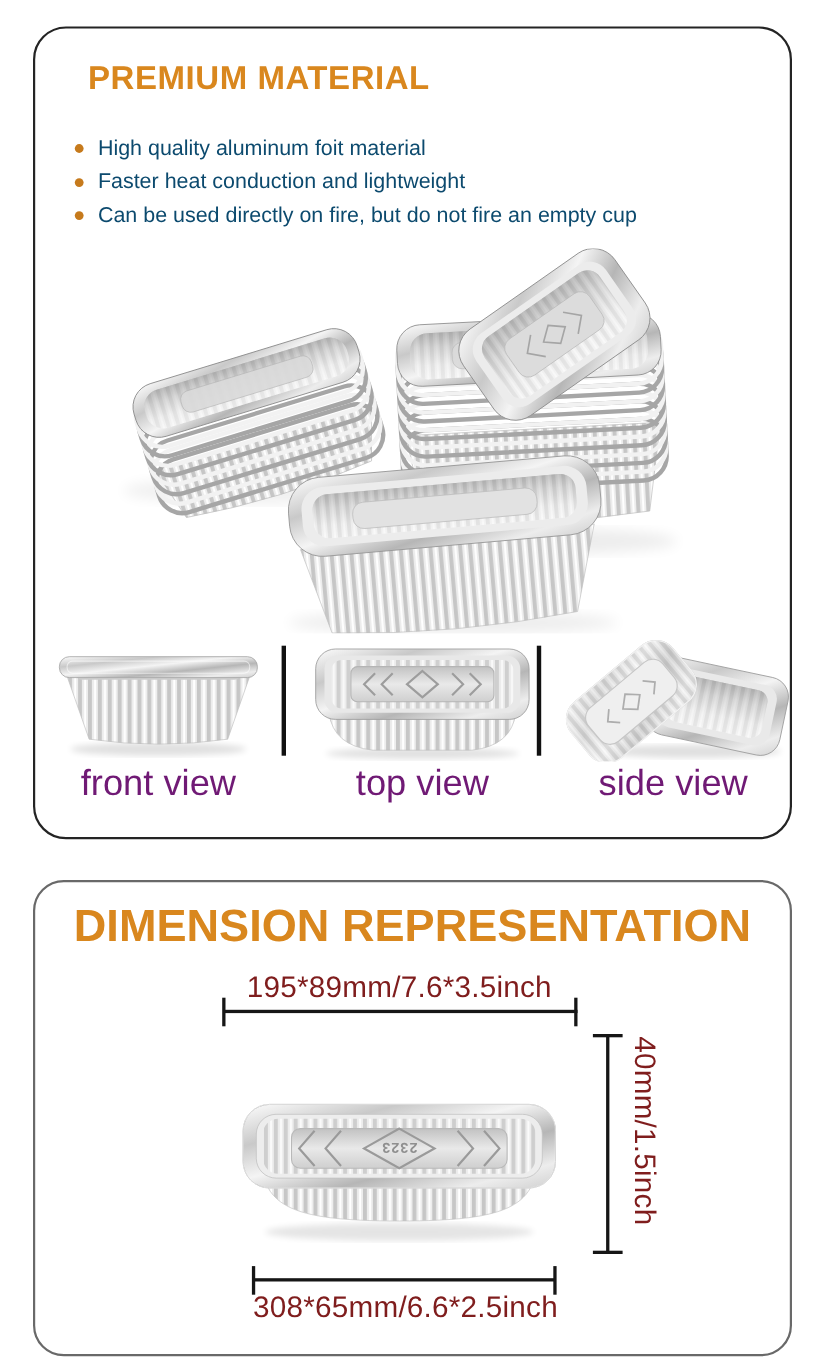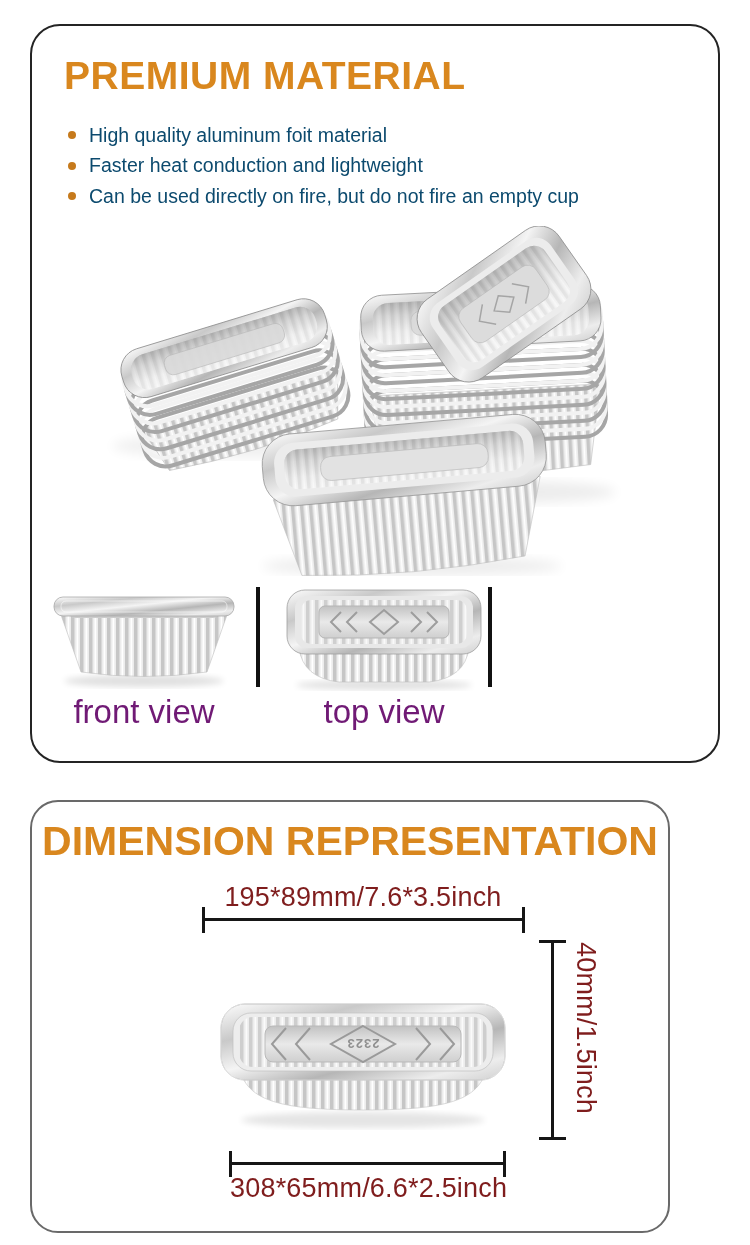--- a/index.html
+++ b/index.html
@@ -1,22 +1,22 @@
 <!DOCTYPE html>
 <html><head>
 <meta charset="utf-8">
 <style>
   html,body{margin:0;padding:0;background:#ffffff;}
   .page{position:relative;width:750px;height:1245px;background:#ffffff;overflow:hidden;
         font-family:"Liberation Sans", sans-serif;}
   .card{position:absolute;box-sizing:border-box;background:#ffffff;}
   .card-premium{left:30px;top:24px;width:690px;height:739px;border:2px solid #242424;border-radius:30px;}
-  .card-dimension{left:30px;top:800px;width:640px;height:433px;border:2px solid #696969;border-radius:28px;}
+  .card-dimension{left:30px;top:800px;width:690px;height:433px;border:2px solid #696969;border-radius:28px;}
   .section-title{position:absolute;margin:0;font-weight:900;color:#D9871E;letter-spacing:.5px;line-height:1.05;}
-  .title-premium{left:32px;top:30px;font-size:39px;}
+  .title-premium{left:48px;top:30px;font-size:30px;}
   .title-dimension{left:0;right:0;top:18px;font-size:41px;text-align:center;letter-spacing:0;}
   .bullets{position:absolute;left:36px;top:99px;margin:0;padding:0;list-style:none;}
   .bullets li{display:flex;align-items:center;margin-bottom:10px;font-size:19.5px;color:#0c4a6e;line-height:1.05;}
   .dot{width:8px;height:8px;border-radius:50%;background:#C67A1C;margin-right:13px;flex:0 0 auto;}
   .photo{position:absolute;left:0;top:200px;width:686px;height:350px;}
   .views{position:absolute;left:0;top:556px;width:686px;height:160px;}
   .view-col{position:absolute;top:0;text-align:center;}
   .view-col-front{left:6px;width:212px;}
   .view-col-top{left:244px;width:216px;}
   .view-col-side{left:478px;width:204px;}
@@ -189,20 +189,43 @@
             <path d="M105,28 L119,40 L105,52 L91,40 Z"></path>
             <path d="M78,30 L68,40 L78,50"></path>
               <path d="M62,30 L52,40 L62,50"></path>
             <path d="M132,30 L142,40 L132,50"></path>
               <path d="M148,30 L158,40 L148,50"></path>
           </g>
         </svg>
         <div class="view-label">top view</div>
       </div>
 
+      <div class="view-col view-col-side">
+        <svg class="view-svg" width="210" height="110" viewBox="0 0 210 110">
+          <ellipse cx="120" cy="101" rx="80" ry="6" fill="#000" opacity="0.12" filter="url(#blur3)"></ellipse>
+          <g transform="translate(142,60) rotate(12)">
+            <rect x="-62" y="-36" width="124" height="72" rx="18" fill="url(#rimG)" stroke="#a0a0a0" stroke-width="0.8"></rect>
+            <rect x="-52" y="-28" width="104" height="56" rx="13" fill="#e9e9e9"></rect>
+            <rect x="-44" y="-22" width="88" height="44" rx="10" fill="url(#cavG)"></rect>
+            <rect x="-44" y="-22" width="88" height="44" rx="10" fill="url(#ribsV)" opacity="0.35"></rect>
+          </g>
+          <g transform="translate(64,56) rotate(-40)">
+            <rect x="-60" y="-33" width="120" height="66" rx="20" fill="url(#ribsV)" stroke="#b0b0b0"></rect>
+            <rect x="-60" y="-33" width="120" height="66" rx="20" fill="url(#rimG)" opacity="0.45"></rect>
+            <rect x="-44" y="-20" width="88" height="40" rx="12" fill="#efefef" stroke="#c6c6c6"></rect>
+            <g fill="none" stroke="#adadad" stroke-width="1.6">
+              <path d="M0,-9 L10,0 L0,9 L-10,0 Z"></path>
+              <path d="M-20,-8 L-28,0 L-20,8"></path>
+                <path d="M20,-8 L28,0 L20,8"></path>
+            </g>
+            <rect x="-60" y="-33" width="120" height="66" rx="20" fill="none" stroke="#ffffff" stroke-opacity="0.8" stroke-width="1.2"></rect>
+          </g>
+        </svg>
+        <div class="view-label">side view</div>
+      </div>
     </div>
   </section>
 
   <section class="card card-dimension">
     <h2 class="section-title title-dimension">DIMENSION REPRESENTATION</h2>
 
     <div class="dim-label dim-top-label">195*89mm/7.6*3.5inch</div>
     <div class="mline mline-h" style="left:171px;top:116px;width:322px;"></div>
     <div class="tick-v" style="left:170px;top:105px;"></div>
     <div class="tick-v" style="left:490px;top:105px;"></div>

